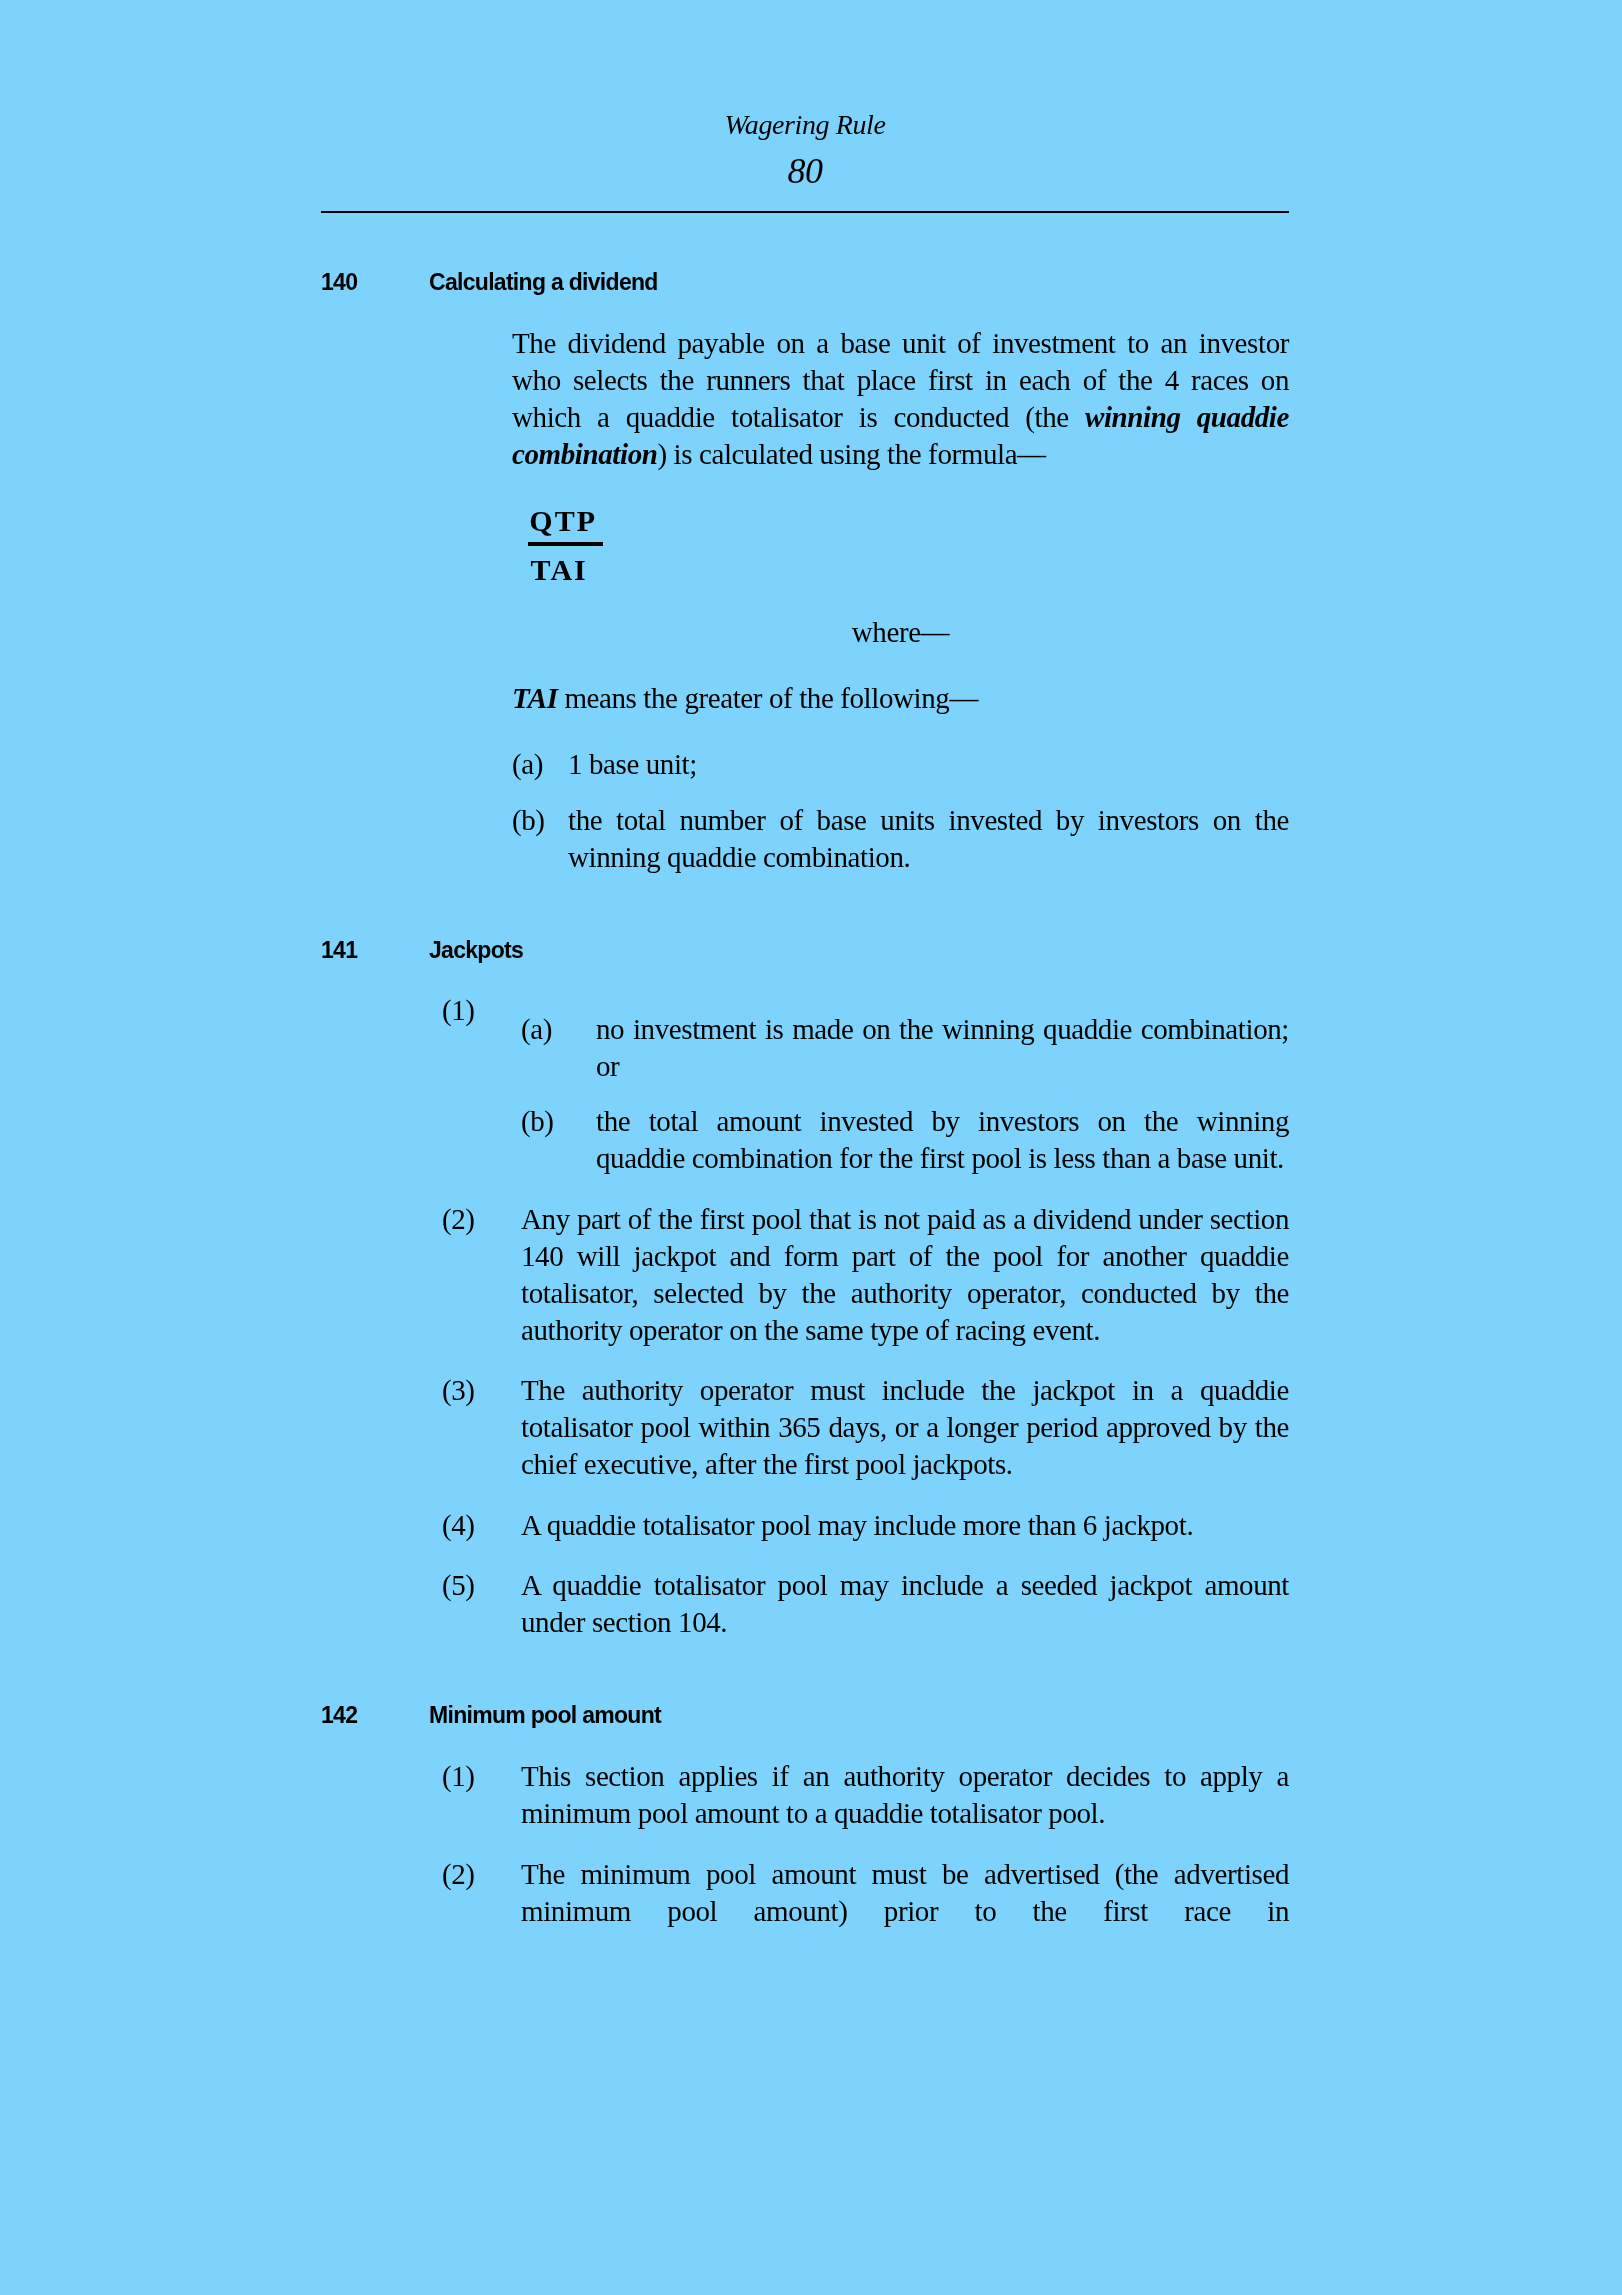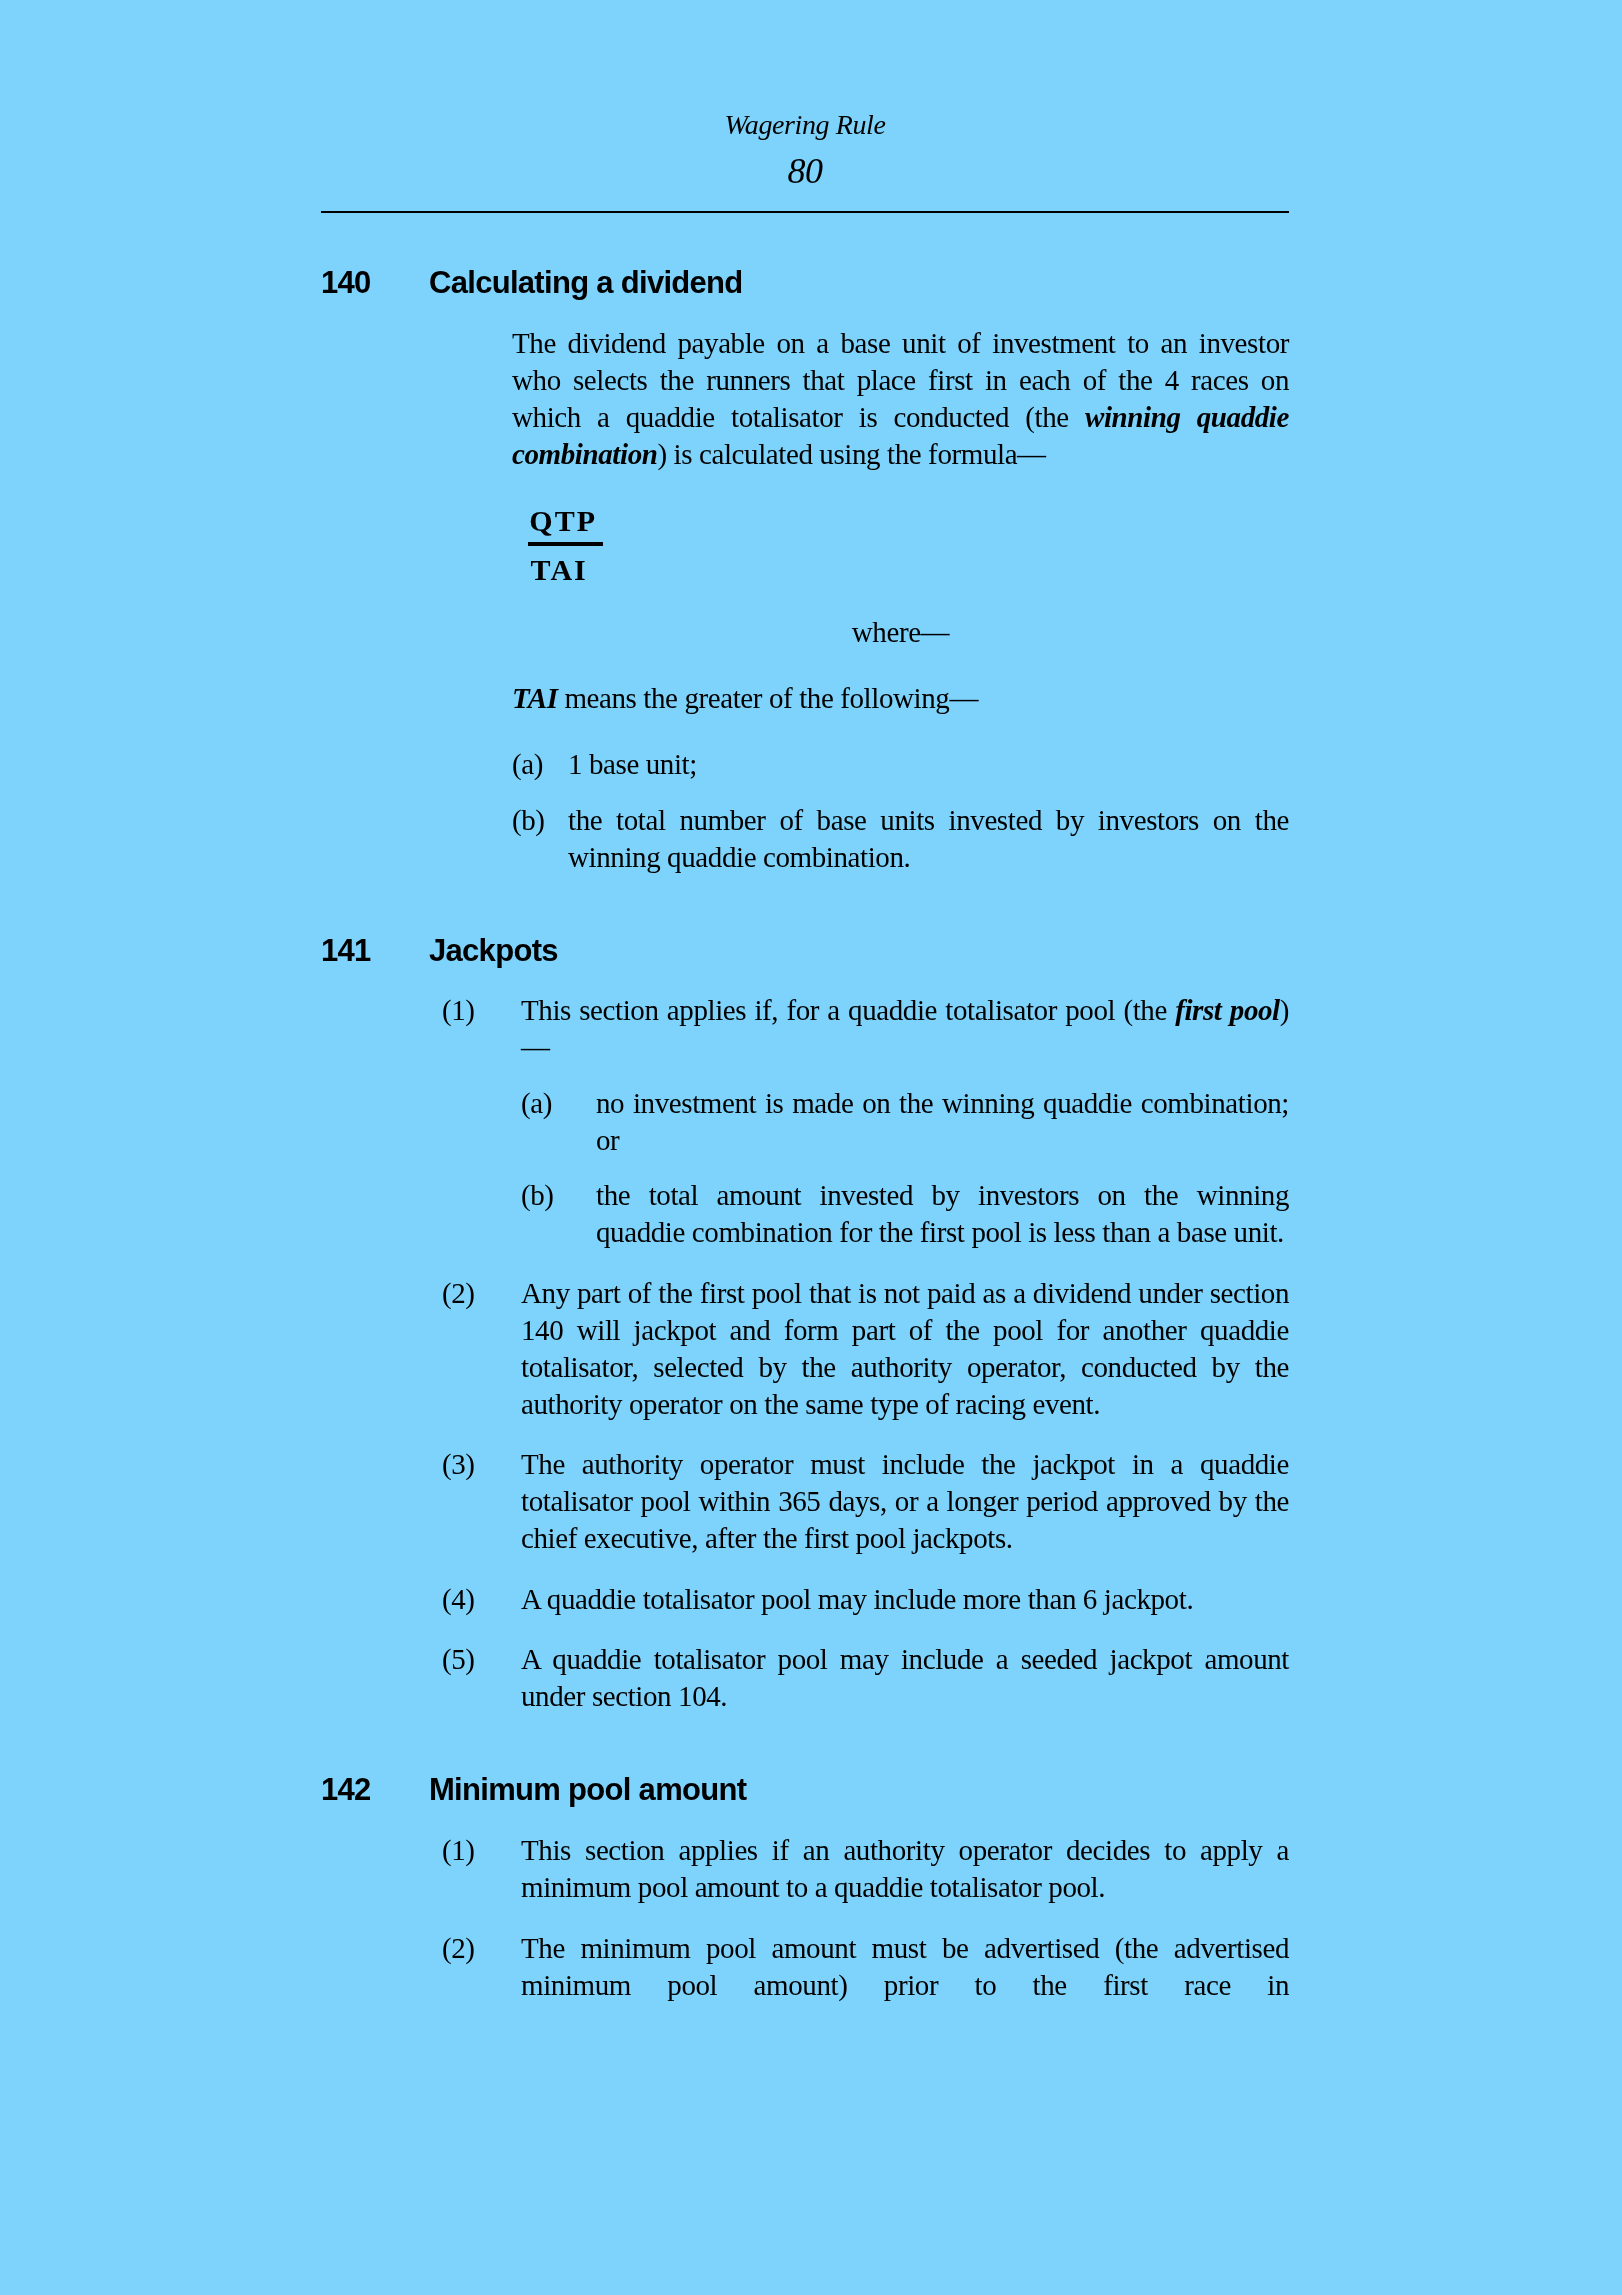--- a/index.html
+++ b/index.html
@@ -39,21 +39,21 @@
     border-bottom: 2.6px solid #000;
     height: 0;
   }
   
   .section-first { margin-top: 51px; }
   .section { margin-top: 56px; }
   .sec-heading {
     display: flex;
     font-family: "Liberation Sans", sans-serif;
     font-weight: bold;
-    font-size: 31px;
+    font-size: 23px;
     letter-spacing: -0.7px;
     line-height: 37px;
   }
   .sec-num { flex: 0 0 108px; }
   
   .indent { margin-left: 191px; text-align: center; }
   .para { margin-top: 23.6px; text-align: justify; }
   .where { margin-top: 26px; }
   .def { margin-top: 18.3px; text-align: justify; }
   .bi { font-weight: bold; font-style: italic; }
@@ -141,21 +141,20 @@
 
     <section class="section">
       <div class="sec-heading">
         <span class="sec-num">141</span>
         <span class="sec-title">Jackpots</span>
       </div>
 
       <div class="item">
         <span class="item-marker">(1)</span>
         <div class="item-body">
-          <div><span>This section applies if, for a quaddie totalisator pool (the </span><span class="bi">first pool</span><span>)—</span></div>
           <div class="sub">
             <span class="sub-marker">(a)</span>
             <span class="sub-text">no investment is made on the winning quaddie combination; or</span>
           </div>
           <div class="sub">
             <span class="sub-marker">(b)</span>
             <span class="sub-text">the total amount invested by investors on the winning quaddie combination for the first pool is less than a base unit.</span>
           </div>
         </div>
       </div>

